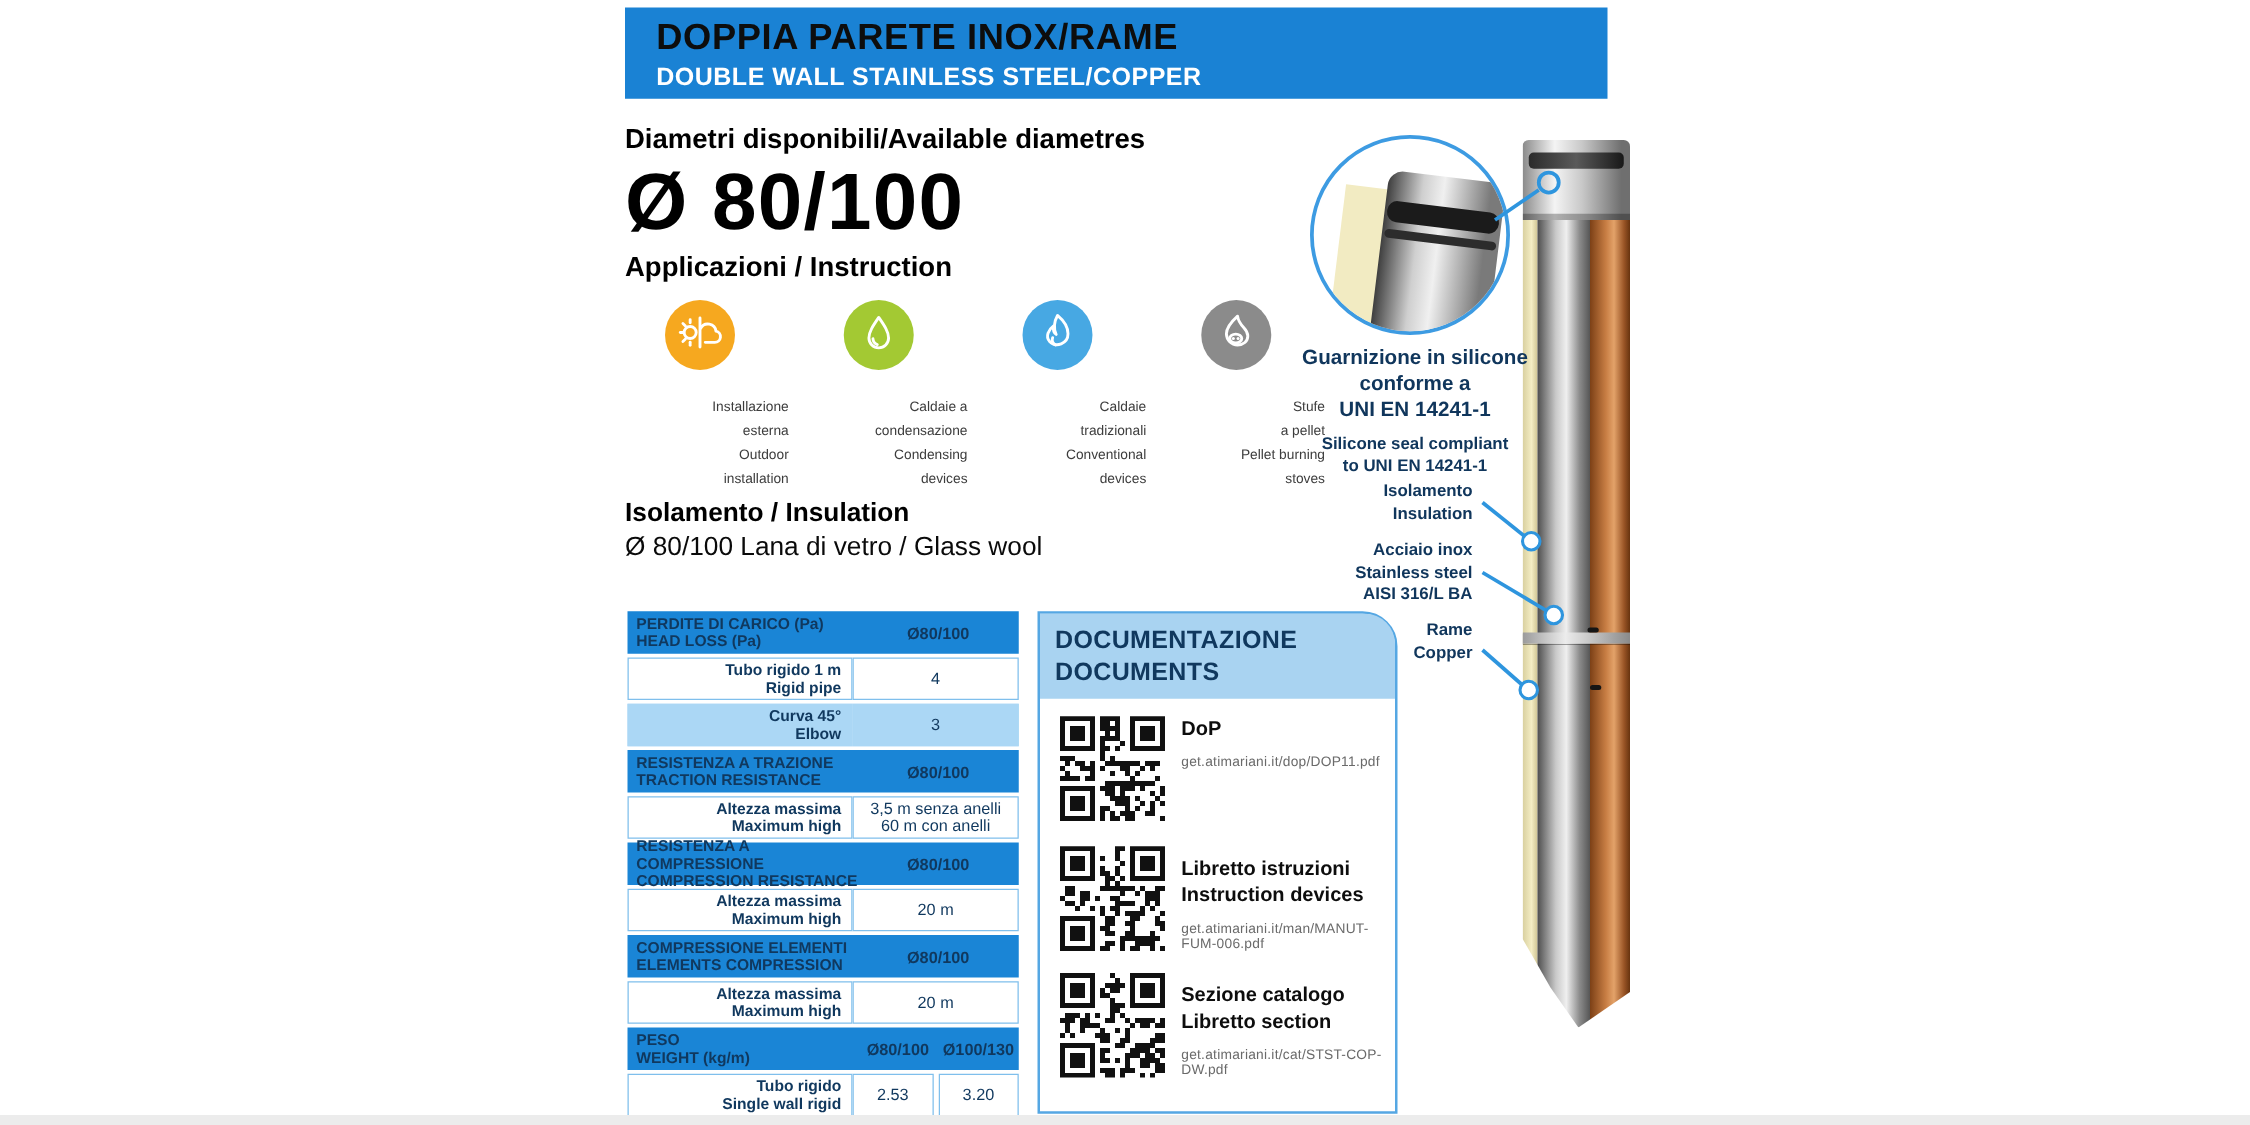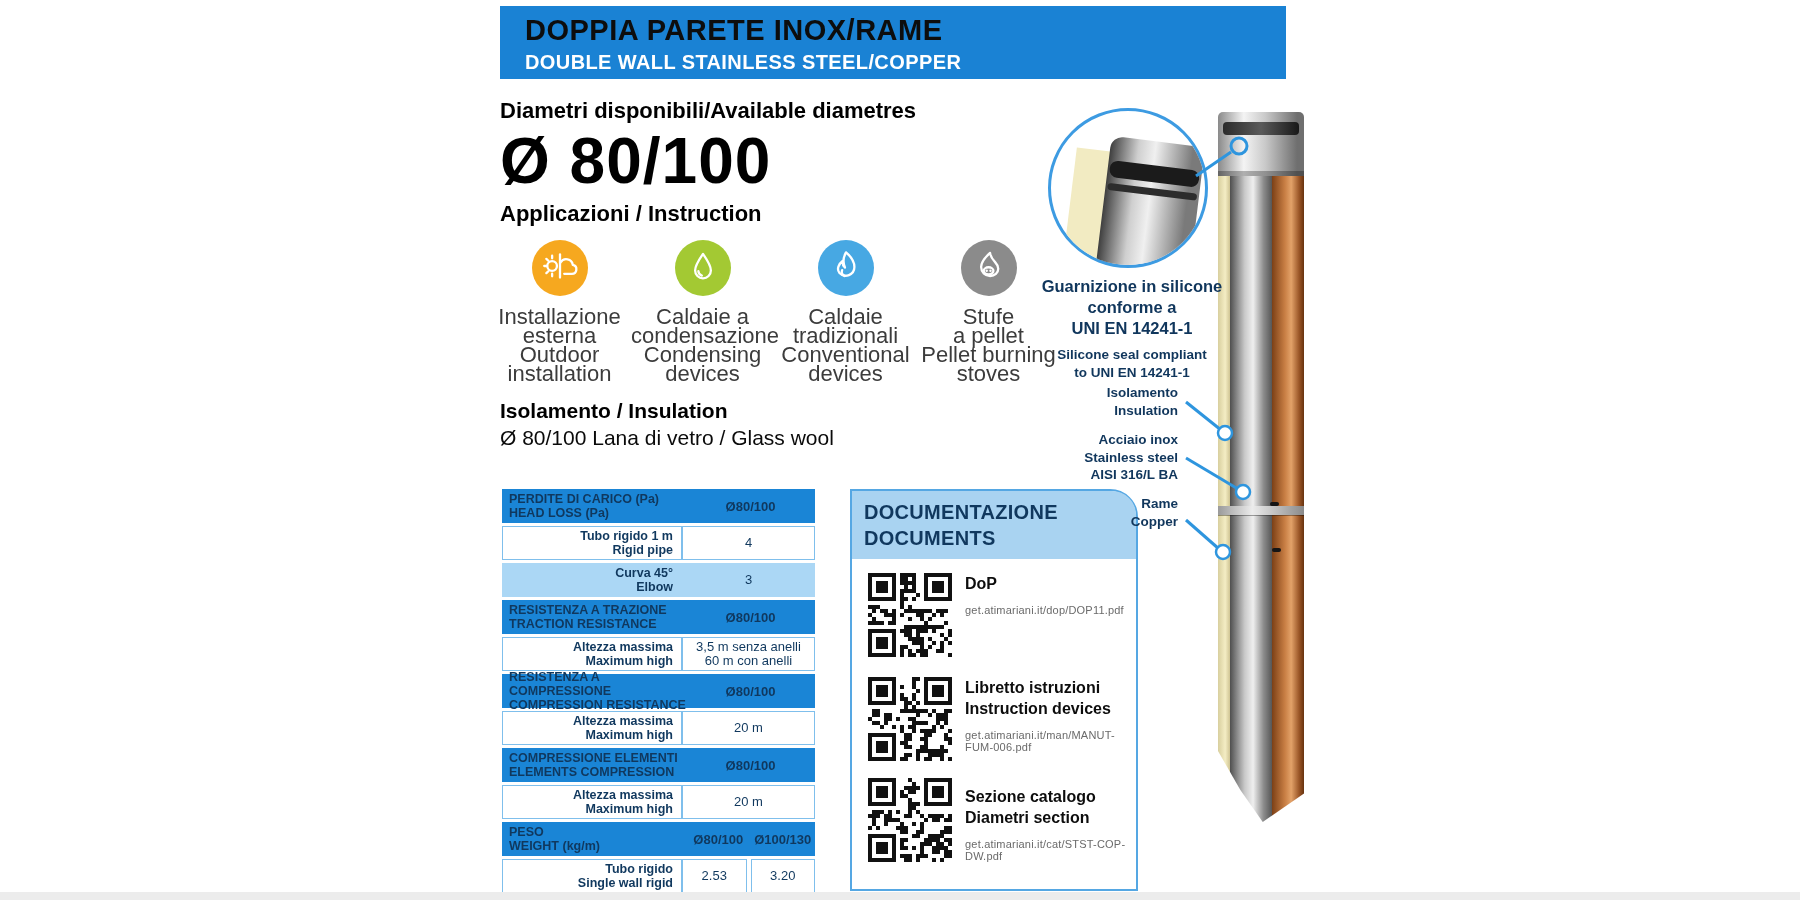--- a/index.html
+++ b/index.html
@@ -20,39 +20,39 @@
   .diam-value   { left:500px; top:124px; font-size:64px; font-weight:bold; color:#000; letter-spacing:1px; }
   .apps-heading { left:500px; top:201px; font-size:22px; font-weight:bold; color:#000; }
   .insul-heading{ left:500px; top:399px; font-size:21px; font-weight:bold; color:#000; }
   .insul-detail { left:500px; top:426px; font-size:21px; color:#0a0a0a; }
 
   
   .apps-row { left:488px; top:240px; display:flex; }
   .app-item { width:143px; text-align:center; }
   .app-badge { width:56px; height:56px; border-radius:50%; margin:0 auto; display:flex; align-items:center; justify-content:center; }
   .app-badge svg { width:42px; height:42px; }
-  .app-caption { margin-top:11px; font-size:22px; line-height:19px; color:#3c3c3c; }
+  .app-caption { margin-top:21px; font-size:11px; line-height:19px; color:#3c3c3c;text-align:right; }
 
   
   .spec-table { left:502px; top:489px; width:313px; display:flex; flex-direction:column; gap:3px; }
   .tr { display:flex; height:34px; }
   .tr-header { background:#1a85d6; align-items:center; }
   .hdr-labels { width:184px; padding-left:7px; font-size:12.5px; font-weight:bold; color:#10385e; line-height:14px; }
   .hdr-vals { flex:1; display:flex; }
   .hdr-val { flex:1; text-align:center; font-size:13px; font-weight:bold; color:#10385e; }
   .tr-data { gap:0; }
   .cell-label { width:180px; border:1px solid #7fbfec; background:#fff; display:flex; flex-direction:column;
     justify-content:center; text-align:right; padding-right:8px; font-size:12.5px; font-weight:bold; color:#10385e; line-height:14px; }
   .cell-vals { flex:1; display:flex; gap:4px; }
   .cell-val { flex:1; border:1px solid #7fbfec; background:#fff; display:flex; align-items:center; justify-content:center;
     text-align:center; font-size:13px; color:#10385e; line-height:14px; white-space:pre-line; }
   .shade-blue .cell-label, .shade-blue .cell-val { background:#abd7f5; border-color:#abd7f5; }
 
   
-  .docs-panel { left:850px; top:489px; width:288px; height:402px; background:#fff;
+  .docs-panel { left:830px; top:489px; width:288px; height:402px; background:#fff;
     border:2px solid #55a7e3; border-top-right-radius:28px; }
   .docs-header { height:68px; background:#a9d3f1; border-top-right-radius:24px; padding:8px 0 0 12px; }
   .docs-header div { font-size:20px; font-weight:bold; color:#10385e; line-height:26px; letter-spacing:.3px; }
   .doc-item { position:absolute; left:16px; display:flex; gap:13px; }
   .doc-qr svg { display:block; }
   .doc-title { font-size:16px; font-weight:bold; color:#0d0d0d; line-height:21px; }
   .doc-url { font-size:11px; color:#6a6a6a; margin-top:10px; letter-spacing:.2px; }
 
   
   .pipe-wrap { left:1218px; top:112px; width:86px; height:710px;
@@ -413,21 +413,21 @@
             <rect x="13" y="20" width="1" height="1"></rect>
             <rect x="14" y="20" width="1" height="1"></rect>
             <rect x="20" y="20" width="1" height="1"></rect>
           </svg>
         </div>
         <div class="doc-text">
           <div class="doc-title">DoP</div>
           <div class="doc-url">get.atimariani.it/dop/DOP11.pdf</div>
         </div>
       </div>
-      <div class="doc-item" style="top: 186px;">
+      <div class="doc-item" style="top: 186px; align-items: flex-end;">
         <div class="doc-qr">
           <svg width="84" height="84" viewBox="0 0 21 21" fill="#111" shape-rendering="crispEdges">
             <rect x="0" y="0" width="7" height="7"></rect>
             <rect x="1" y="1" width="5" height="5" fill="#fff"></rect>
             <rect x="2" y="2" width="3" height="3"></rect>
             <rect x="14" y="0" width="7" height="7"></rect>
             <rect x="15" y="1" width="5" height="5" fill="#fff"></rect>
             <rect x="16" y="2" width="3" height="3"></rect>
             <rect x="0" y="14" width="7" height="7"></rect>
             <rect x="1" y="15" width="5" height="5" fill="#fff"></rect>
@@ -674,21 +674,21 @@
             <rect x="20" y="19" width="1" height="1"></rect>
             <rect x="9" y="20" width="1" height="1"></rect>
             <rect x="10" y="20" width="1" height="1"></rect>
             <rect x="12" y="20" width="1" height="1"></rect>
             <rect x="16" y="20" width="1" height="1"></rect>
             <rect x="18" y="20" width="1" height="1"></rect>
           </svg>
         </div>
         <div class="doc-text">
           <div class="doc-title">Sezione catalogo</div>
-          <div class="doc-title">Diametri section</div>
+          <div class="doc-title">Libretto section</div>
           <div class="doc-url">get.atimariani.it/cat/STST-COP-DW.pdf</div>
         </div>
       </div>
     </div>
 
   <div class="abs pipe-wrap">
     <div class="pipe-body">
       <div class="strip strip-insul"></div>
       <div class="strip strip-steel"></div>
       <div class="strip strip-copper"></div>

